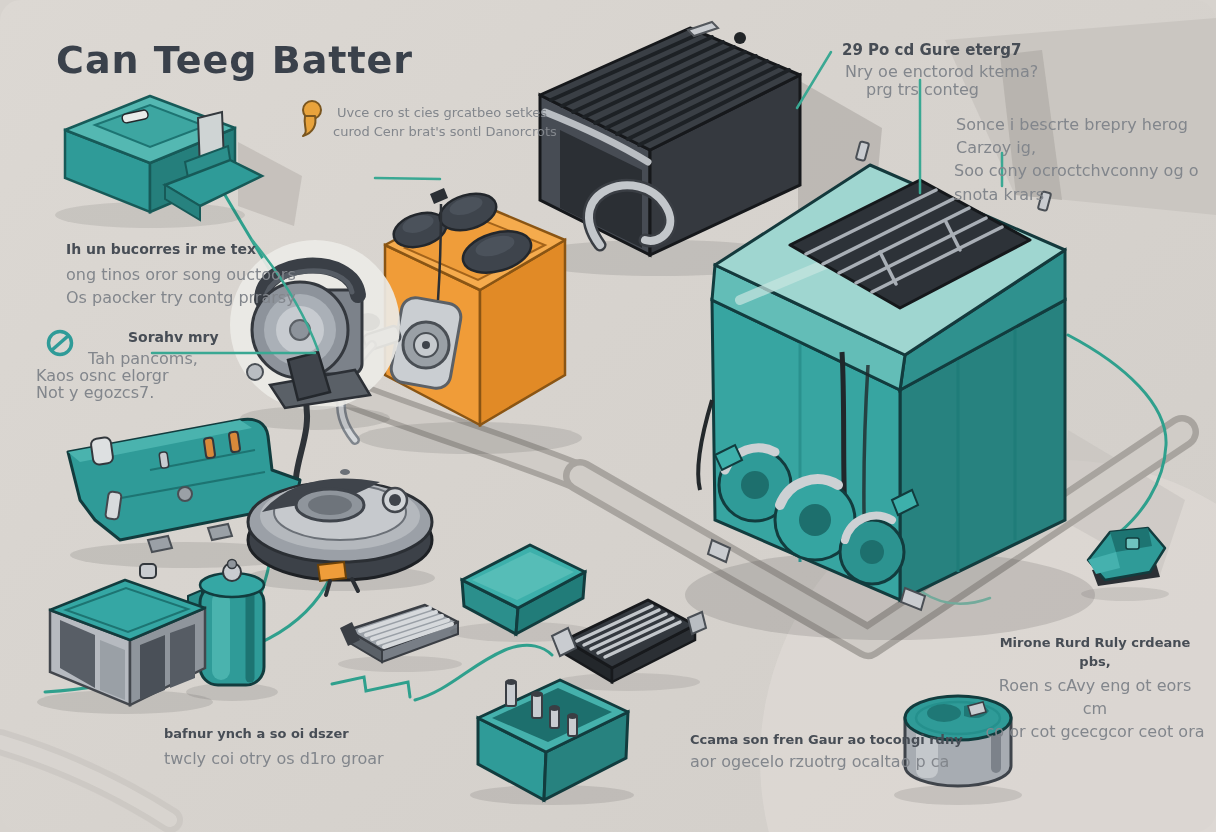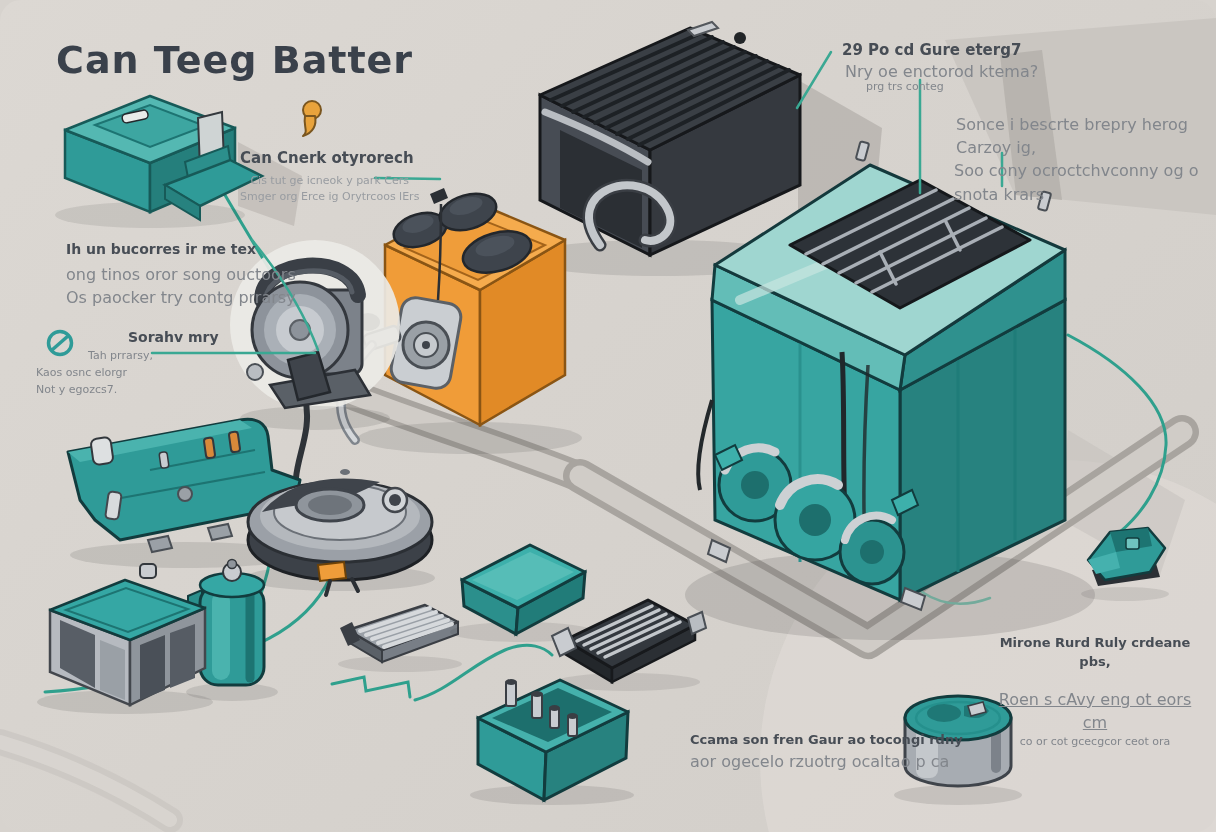--- a/index.html
+++ b/index.html
@@ -12,22 +12,22 @@
   }
   .scene{position:absolute;left:0;top:0;}
   .note{position:absolute;line-height:1.45;}
   .title{
     position:absolute;left:56px;top:38px;
     font-size:38px;font-weight:bold;color:#3a414b;letter-spacing:1px;
   }
   .h{font-weight:bold;color:#474d55;}
   .b{color:#82868c;}
   .bl{color:#989ca1;}
-  .s12{font-size:16px;} .s11{font-size:11px;text-align:center;} .s13{font-size:13px;}
-  .s14{font-size:14px;} .s15{font-size:15px;}
+  .s12{font-size:16px;} .s11{font-size:16px;} .s13{font-size:13px;}
+  .s14{font-size:14px;} .s15{font-size:15px;text-align:center;}
   .abs{position:absolute;white-space:nowrap;}
   .center{text-align:center;}
 </style>
 </head>
 <body>
 
 <div class="stage">
 
 <svg class="scene" width="1216" height="832" viewBox="0 0 1216 832">
 
@@ -338,53 +338,54 @@
   </g>
   <g>
     <circle cx="60" cy="343" r="11.5" fill="none" stroke="#2f9b98" stroke-width="3.5"></circle>
     <line x1="52" y1="350" x2="68" y2="336" stroke="#2f9b98" stroke-width="3.5" stroke-linecap="round"></line>
   </g>
 </svg>
 
 <div class="title">Can Teeg Batter</div>
 
 <div class="note" style="left:337px;top:104px;">
-</div>
-
-<div class="note" style="left:240px;top:148px;">
-  <div class="h s15">Can Cnerk otyrorech</div>
-  <div class="bl s11" style="margin-top:3px;">Cis tut ge icneok y park Cers</div>
-  <div class="bl s11">Smger org Erce ig Orytrcoos lErs</div>
-</div>
+  <div class="b s13">Uvce cro st cies grcatbeo setkes</div>
+  <div class="b s13" style="margin-left:-4px;">curod Cenr brat's sontl Danorcrots</div>
+</div>
+
 
 <div class="abs h s15" style="left:842px;top:41px;">29 Po cd Gure eterg7</div>
 <div class="abs b s12" style="left:845px;top:62px;">Nry oe enctorod ktema?</div>
 <div class="abs b s11" style="left:866px;top:80px;">prg trs conteg</div>
 
 <div class="note" style="left:956px;top:113px;">
   <div class="b s12">Sonce i bescrte brepry herog Carzoy ig,</div>
   <div class="b s12" style="margin-left:-2px;">Soo cony ocroctchvconny og o snota krars</div>
 </div>
 
 <div class="note" style="left:66px;top:239px;">
   <div class="h s14">Ih un bucorres ir me tex</div>
   <div class="b s12" style="margin-top:4px;">ong tinos oror song ouctoors</div>
   <div class="b s12">Os paocker try contg prrarsy</div>
 </div>
 
 <div class="abs h s14" style="left:84px;top:329px;margin-left:44px;">Sorahv mry</div>
-<div class="abs b s11" style="left:88px;top:349px;">Tah prrarsy,</div>
+<div class="abs b s11" style="left:88px;top:349px;">Tah pancoms,</div>
 <div class="abs b s11" style="left:36px;top:366px;">Kaos osnc elorgr</div>
 <div class="abs b s11" style="left:36px;top:383px;">Not y egozcs7.</div>
 
+<div class="note" style="left:164px;top:725px;">
+  <div class="h s13">bafnur ynch a so oi dszer</div>
+  <div class="b s12" style="margin-top:3px;">twcly coi otry os d1ro groar</div>
+</div>
 
 <div class="note" style="left:690px;top:731px;">
   <div class="h s13">Ccama son fren Gaur ao tocongi rdny</div>
   <div class="b s12">aor ogecelo rzuotrg ocaltao p ca</div>
 </div>
 
 <div class="note center" style="left:985px;top:634px;width:220px;">
   <div class="h s13">Mirone Rurd Ruly crdeane pbs,</div>
-  <div class="b s12" style="margin-top:16px;text-decoration:underline;">Roen s cAvy eng ot eors cm</div>
+  <div class="b s12" style="margin-top:2px;">Roen s cAvy eng ot eors cm</div>
   <div class="b s11">co or cot gcecgcor ceot ora</div>
 </div>
 
 </div>
 
 </body></html>

